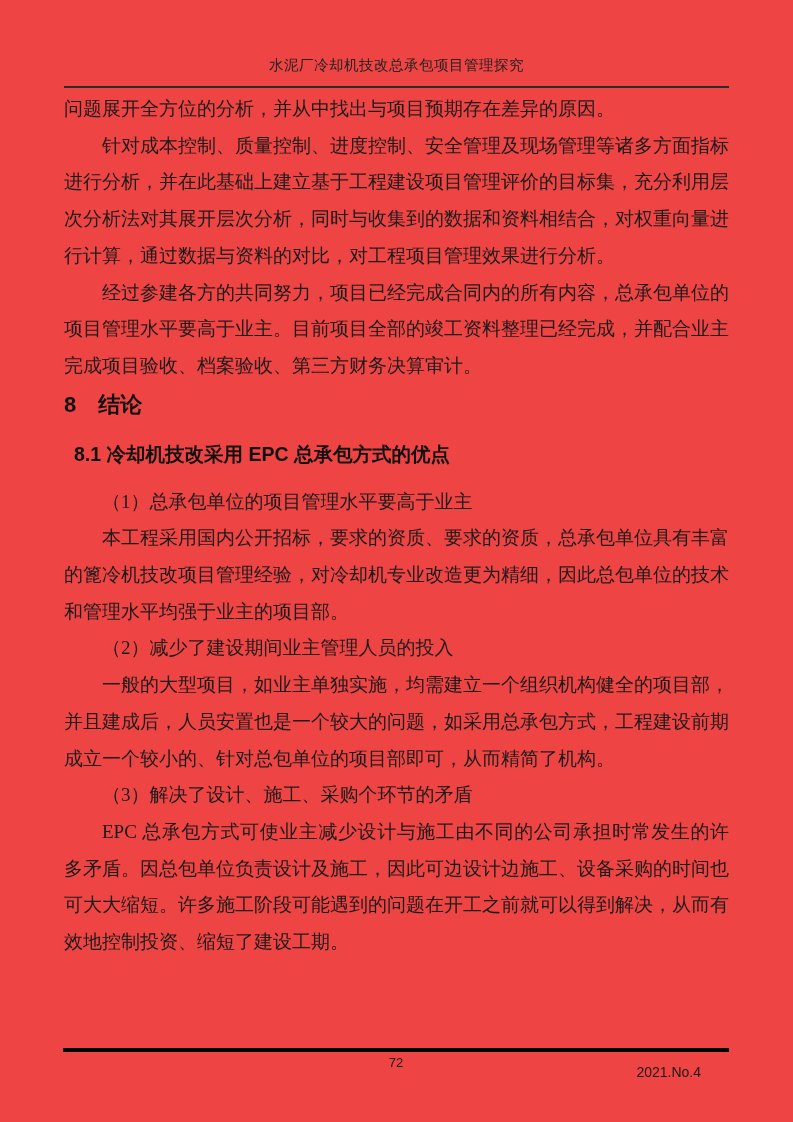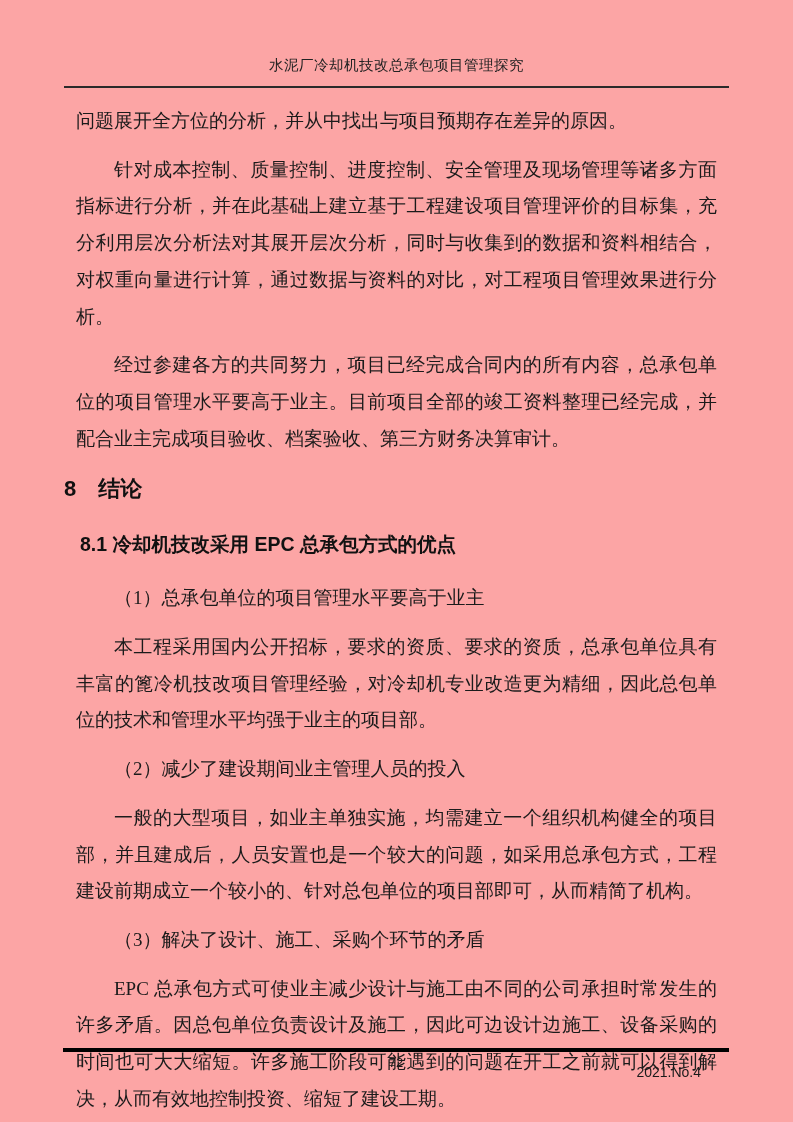--- a/index.html
+++ b/index.html
@@ -4,21 +4,21 @@
 <style>
   html, body {
     margin: 0;
     padding: 0;
     background: #ffffff;
   }
   .page {
     position: relative;
     width: 793px;
     height: 1122px;
-    background: #fca5a5;
+    background: #ef4444;
     overflow: hidden;
     font-family: "Liberation Serif", serif;
     color: #1b1b1b;
   }
   
   .page-header {
     position: absolute;
     top: 0;
     left: 64px;
     width: 665px;
@@ -39,37 +39,37 @@
   .page-body {
     position: absolute;
     top: 91px;
     left: 64px;
     width: 665px;
     font-size: 19px;
     line-height: 36.7px;
     text-align: justify;
   }
   .para {
-    margin: 12px;
+    margin: 0;
     text-indent: 0;
   }
   .para.indent {
     text-indent: 2em;
   }
   .sec-heading {
     margin: 0;
     font-family: "Liberation Sans", sans-serif;
     font-weight: bold;
     font-size: 22px;
     line-height: 40px;
     color: #111111;
     text-align: left;
   }
   .subsec-heading {
-    margin: 16px;
+    margin: 10px;
     font-family: "Liberation Sans", sans-serif;
     font-weight: bold;
     font-size: 19.5px;
     line-height: 39px;
     color: #111111;
     text-align: left;
   }
   
   .page-footer {
     position: absolute;

